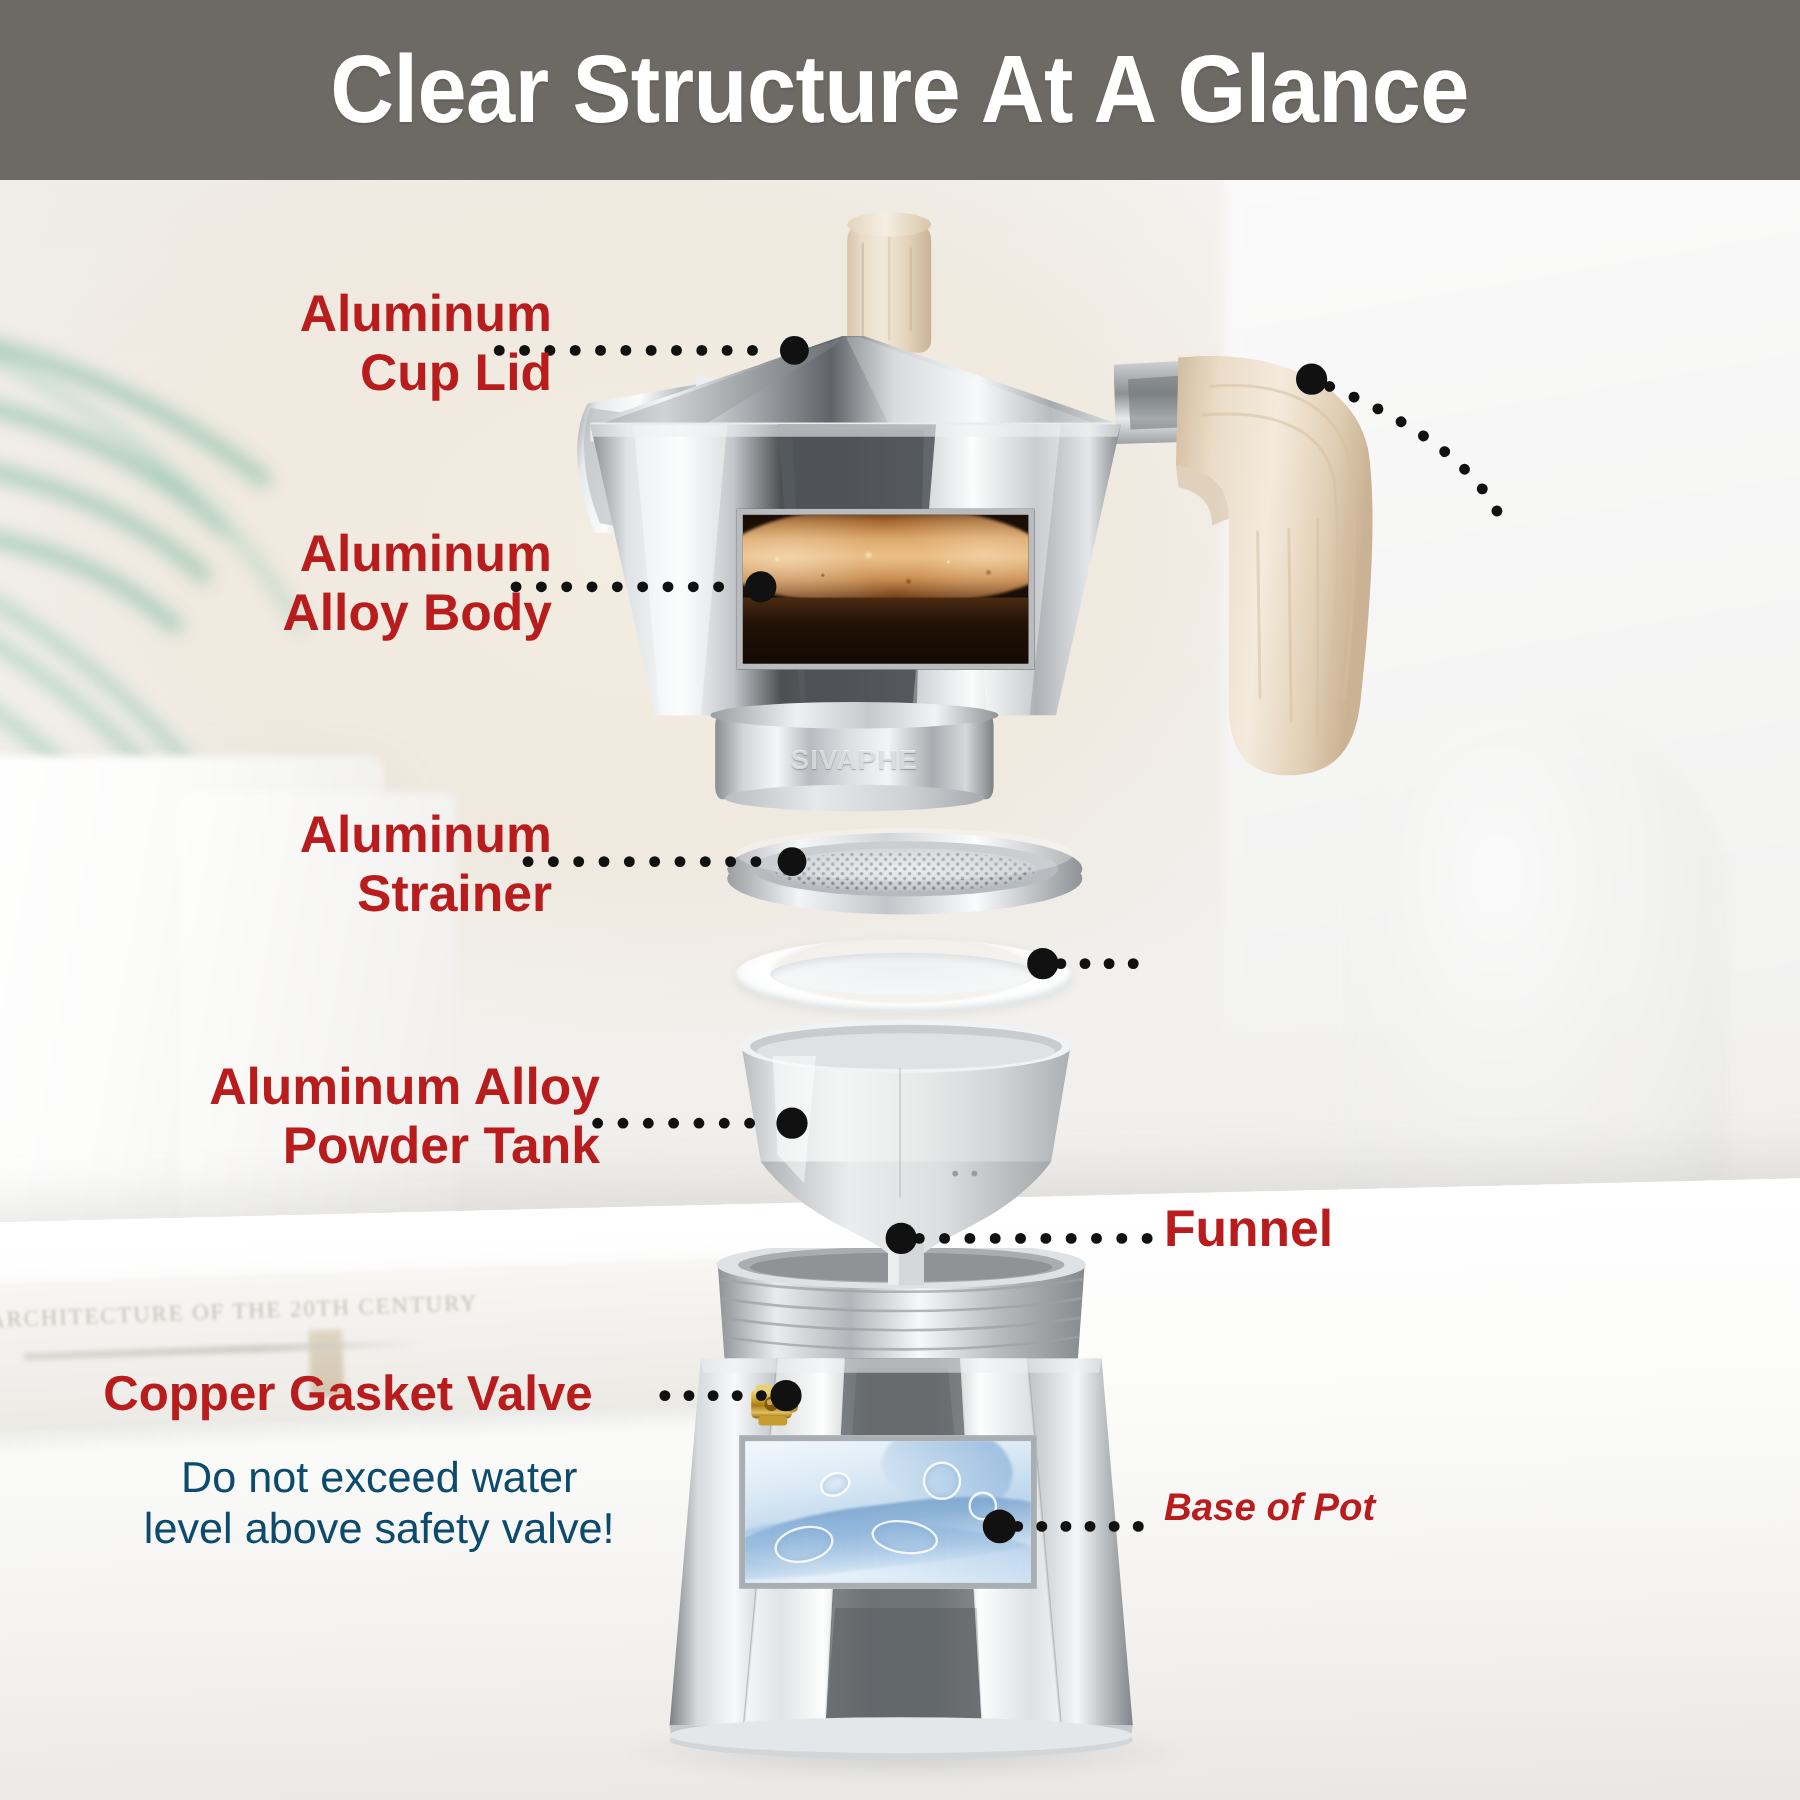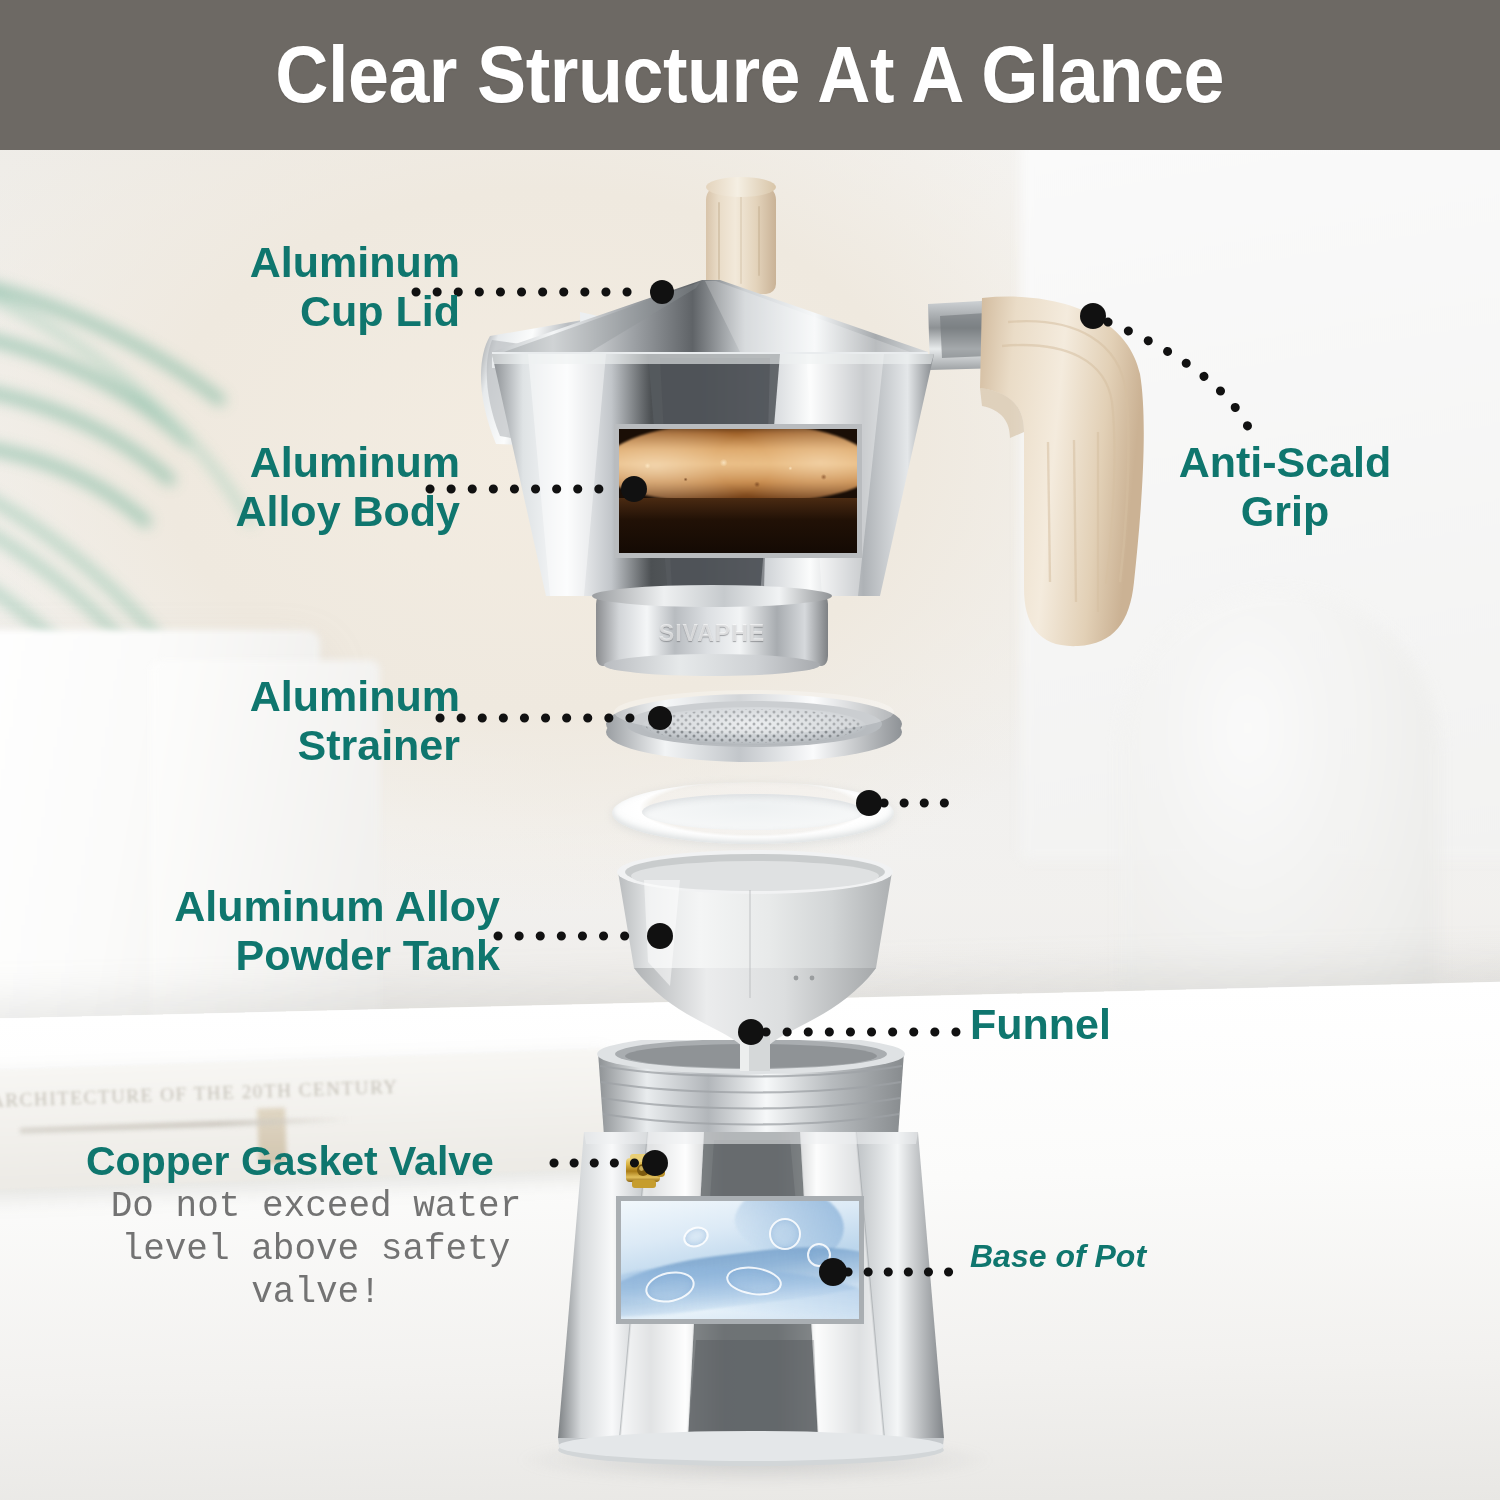--- a/index.html
+++ b/index.html
@@ -252,21 +252,21 @@
     position:absolute;left:520px;top:1436px;width:470px;height:48px;z-index:8;
     background:radial-gradient(ellipse at 50% 50%, rgba(150,152,155,.34) 0%, rgba(150,152,155,.14) 45%, rgba(150,152,155,0) 72%);
     filter:blur(5px);
   }
 
   
   .callouts{position:absolute;inset:0;z-index:30;pointer-events:none;}
   .callout{position:absolute;}
   .callout .ctext{
     font-family:"Liberation Sans","DejaVu Sans",sans-serif;
-    font-weight:bold;color:#0f766e;line-height:1.14;white-space:pre-line;
+    font-weight:bold;color:#b91c1c;line-height:1.14;white-space:pre-line;
   }
   .lead{position:absolute;}
   .lead svg{display:block;overflow:visible;}
 
   
   #co-lid{left:120px;top:238px;width:340px;text-align:right;}
   #co-lid .ctext{font-size:43px;}
   #co-body{left:120px;top:438px;width:340px;text-align:right;}
   #co-body .ctext{font-size:43px;}
   #co-grip{left:1130px;top:438px;width:310px;text-align:center;}
@@ -275,22 +275,22 @@
   #co-strainer .ctext{font-size:43px;}
   #co-gasket{left:970px;top:774px;width:300px;text-align:left;}
   #co-gasket .ctext{font-size:43px;}
   #co-tank{left:100px;top:882px;width:400px;text-align:right;}
   #co-tank .ctext{font-size:43px;}
   #co-funnel{left:970px;top:1000px;width:280px;text-align:left;}
   #co-funnel .ctext{font-size:43px;}
   #co-valve{left:86px;top:1138px;width:460px;text-align:left;}
   #co-valve .ctext{font-size:41px;}
   #co-valve .cnote{
-    margin-top:0;font-size:36px;font-weight:normal;color:#737373;line-height:1.2;
-    font-family:Liberation Mono, monospace;white-space:pre-line;
+    margin-top:24px;font-size:36px;font-weight:normal;color:#0c4a6e;line-height:1.2;
+    font-family:Liberation Sans, sans-serif;white-space:pre-line;
     text-align:center;
   }
   #co-basepot{left:970px;top:1238px;width:340px;text-align:left;}
   #co-basepot .ctext{font-size:32px;font-style:italic;}
 </style>
 </head>
 <body>
 
 <div id="stage">
 
@@ -652,24 +652,20 @@
     <div class="callout" id="co-lid">
       <div class="ctext">Aluminum
 Cup Lid</div>
     </div>
 
     <div class="callout" id="co-body">
       <div class="ctext">Aluminum
 Alloy Body</div>
     </div>
 
-    <div class="callout" id="co-grip">
-      <div class="ctext">Anti-Scald
-Grip</div>
-    </div>
 
     <div class="callout" id="co-strainer">
       <div class="ctext">Aluminum
 Strainer</div>
     </div>
 
 
     <div class="callout" id="co-tank">
       <div class="ctext">Aluminum Alloy
 Powder Tank</div>

